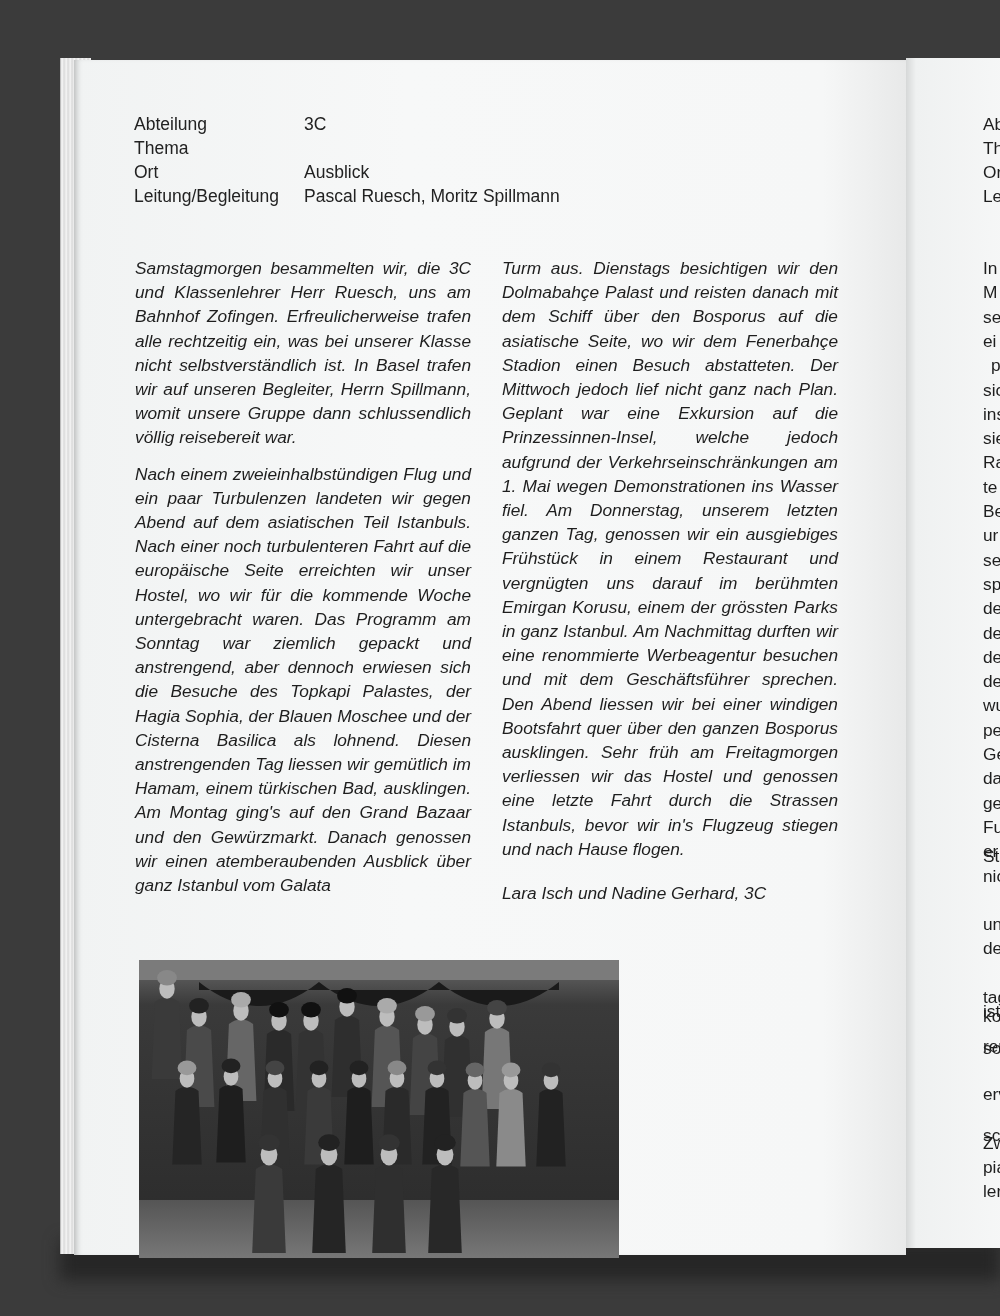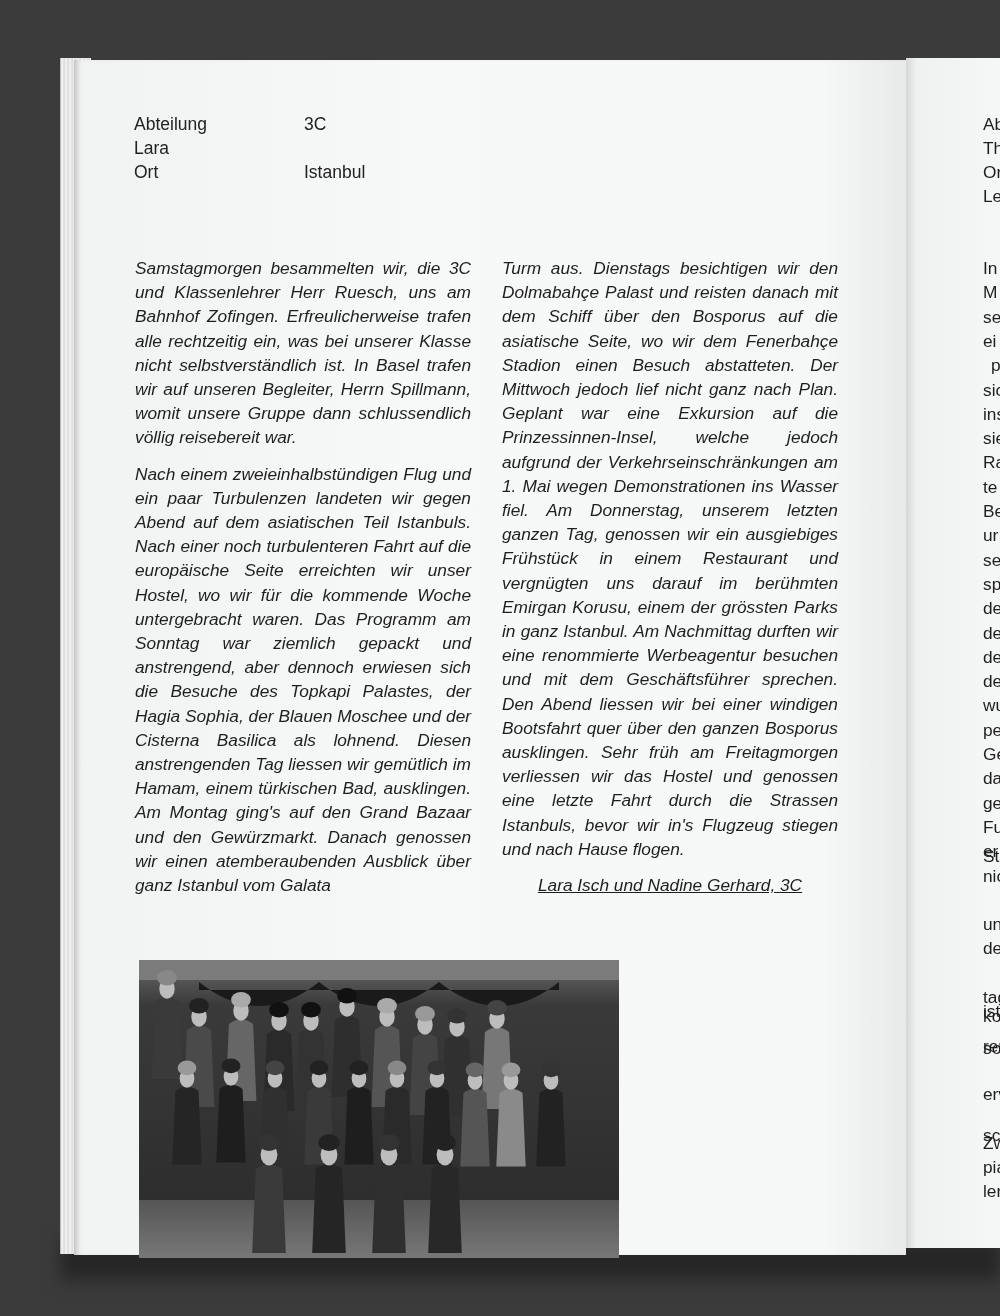--- a/index.html
+++ b/index.html
@@ -35,21 +35,21 @@
   .meta-title { font-weight: bold; }
   .col {
     position: absolute; top: 256px; width: 336px;
     font-size: 17.3px; line-height: 24.2px; color: #1e1e1e;
     text-align: justify;
   }
   .col-left { left: 135px; }
   .col-right { left: 502px; }
   .col p { margin: 0 0 12px 0; font-style: italic; }
   .author {
-    font-style: italic; text-align: center; margin-top: 12px; text-decoration: underline;
+    font-style: italic; text-align: left; margin-top: 20px;
   }
   .photo {
     position: absolute; left: 139px; top: 960px; width: 480px; height: 298px;
     background: #2b2b2b; overflow: hidden;
   }
   .photo svg { display: block; }
   .right-text {
     position: absolute; left: 983px; font-size: 17.3px; color: #1e1e1e;
     line-height: 24.2px; white-space: nowrap;
   }
@@ -61,25 +61,29 @@
 <div class="page-edges"></div>
 <div class="left-page"></div>
 <div class="right-page"></div>
 
 <div class="meta">
   <div class="meta-row">
     <span class="meta-label">Abteilung</span>
     <span>3C</span>
   </div>
   <div class="meta-row">
-    <span class="meta-label">Lara</span>
+    <span class="meta-label">Thema</span>
   </div>
   <div class="meta-row">
     <span class="meta-label">Ort</span>
-    <span>Istanbul</span>
+    <span>Ausblick</span>
+  </div>
+  <div class="meta-row">
+    <span class="meta-label">Leitung/Begleitung</span>
+    <span>Pascal Ruesch, Moritz Spillmann</span>
   </div>
 </div>
 
 <div class="col col-left" lang="de" style="hyphens:auto;">
   <p>Samstagmorgen besammelten wir, die 3C und Klassenlehrer Herr Ruesch, uns am Bahnhof Zofingen. Erfreulicherweise trafen alle rechtzeitig ein, was bei unserer Klasse nicht selbstverständlich ist. In Basel trafen wir auf unseren Begleiter, Herrn Spillmann, womit unsere Gruppe dann schlussendlich völlig reisebereit war.</p>
   <p>Nach einem zweieinhalbstündigen Flug und ein paar Turbulenzen landeten wir gegen Abend auf dem asiatischen Teil Istanbuls. Nach einer noch turbulenteren Fahrt auf die europäische Seite erreichten wir unser Hostel, wo wir für die kommende Woche untergebracht waren. Das Programm am Sonntag war ziemlich gepackt und anstrengend, aber dennoch erwiesen sich die Besuche des Topkapi Palastes, der Hagia Sophia, der Blauen Moschee und der Cisterna Basilica als lohnend. Diesen anstrengenden Tag liessen wir gemütlich im Hamam, einem türkischen Bad, ausklingen. Am Montag ging's auf den Grand Bazaar und den Gewürzmarkt. Danach genossen wir einen atemberaubenden Ausblick über ganz Istanbul vom Galata</p>
 </div>
 
 <div class="col col-right" lang="de" style="hyphens:auto;">
   <p>Turm aus. Dienstags besichtigen wir den Dolmabahçe Palast und reisten danach mit dem Schiff über den Bosporus auf die asiatische Seite, wo wir dem Fenerbahçe Stadion einen Besuch abstatteten. Der Mittwoch jedoch lief nicht ganz nach Plan. Geplant war eine Exkursion auf die Prinzessinnen-Insel, welche jedoch aufgrund der Verkehrseinschränkungen am 1. Mai wegen Demonstrationen ins Wasser fiel. Am Donnerstag, unserem letzten ganzen Tag, genossen wir ein ausgiebiges Frühstück in einem Restaurant und vergnügten uns darauf im berühmten Emirgan Korusu, einem der grössten Parks in ganz Istanbul. Am Nachmittag durften wir eine renommierte Werbeagentur besuchen und mit dem Geschäftsführer sprechen. Den Abend liessen wir bei einer windigen Bootsfahrt quer über den ganzen Bosporus ausklingen. Sehr früh am Freitagmorgen verliessen wir das Hostel und genossen eine letzte Fahrt durch die Strassen Istanbuls, bevor wir in's Flugzeug stiegen und nach Hause flogen.</p>

